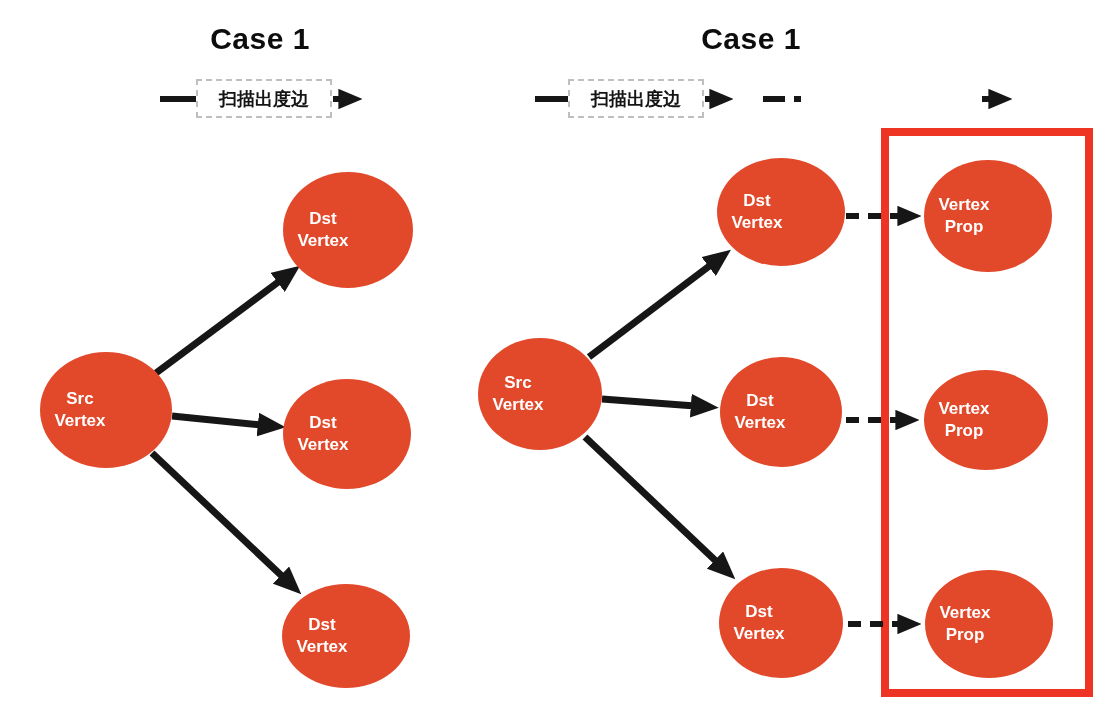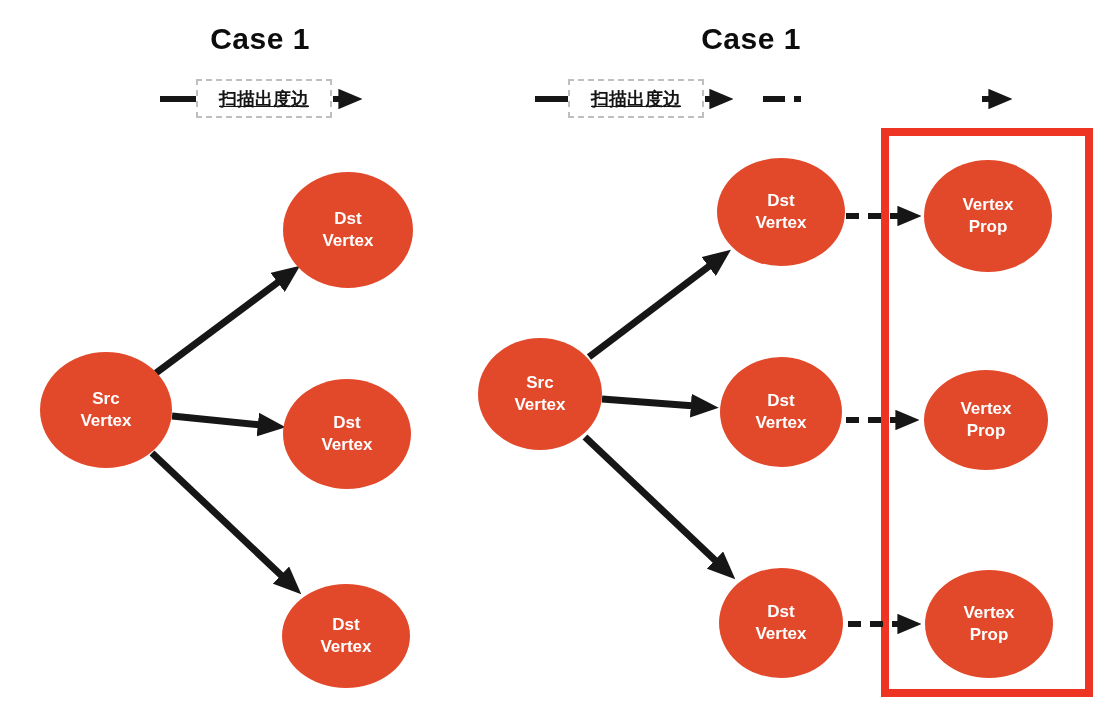--- a/index.html
+++ b/index.html
@@ -24,31 +24,30 @@
   .title.c2 { left: 641px; top: 22px; }
 
   .legend-box {
     position: absolute;
     top: 79px; height: 39px;
     border: 2px dashed var(--legend-border, #bfbfbf);
     background: #ffffff;
     display: flex; align-items: center; justify-content: center;
     font-size: 18px; font-weight: 700; color: #141414;
     white-space: nowrap;
-    text-decoration: underline;
   }
   .legend-box.b1 { left: 196px; width: 136px; }
   .legend-box.b2 { left: 568px; width: 136px; }
   .legend-box.b3 { left: 803px; width: 176px; }
 
   .node {
     position: absolute;
     background: var(--node-fill, #e2492b);
     border-radius: 50%;
-    display: flex; align-items: center; justify-content: center;
+    display: flex; align-items: center; justify-content: flex-start;
     text-align: center;
     color: var(--node-text, #ffffff);
     font-size: 17px; font-weight: 700; line-height: 1.32;
   }
   .node .lbl { width: 80px; }
 
   
   .n-c1-src  { left: 40px;  top: 352px; width: 132px; height: 116px; }
   .n-c1-dst1 { left: 283px; top: 172px; width: 130px; height: 116px; }
   .n-c1-dst2 { left: 283px; top: 379px; width: 128px; height: 110px; }

